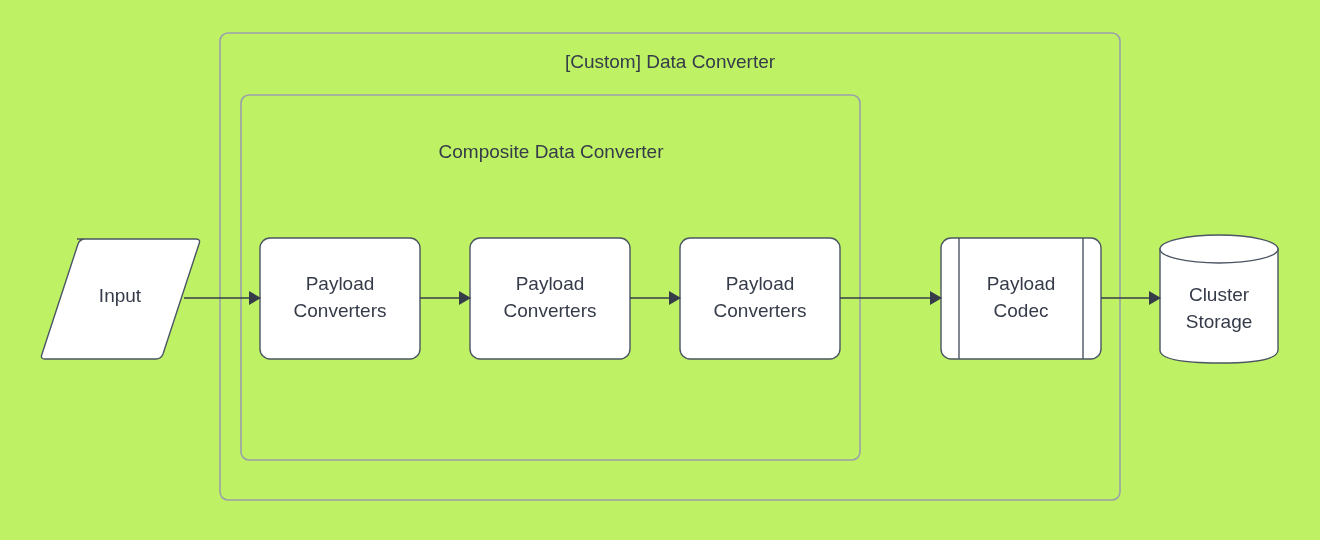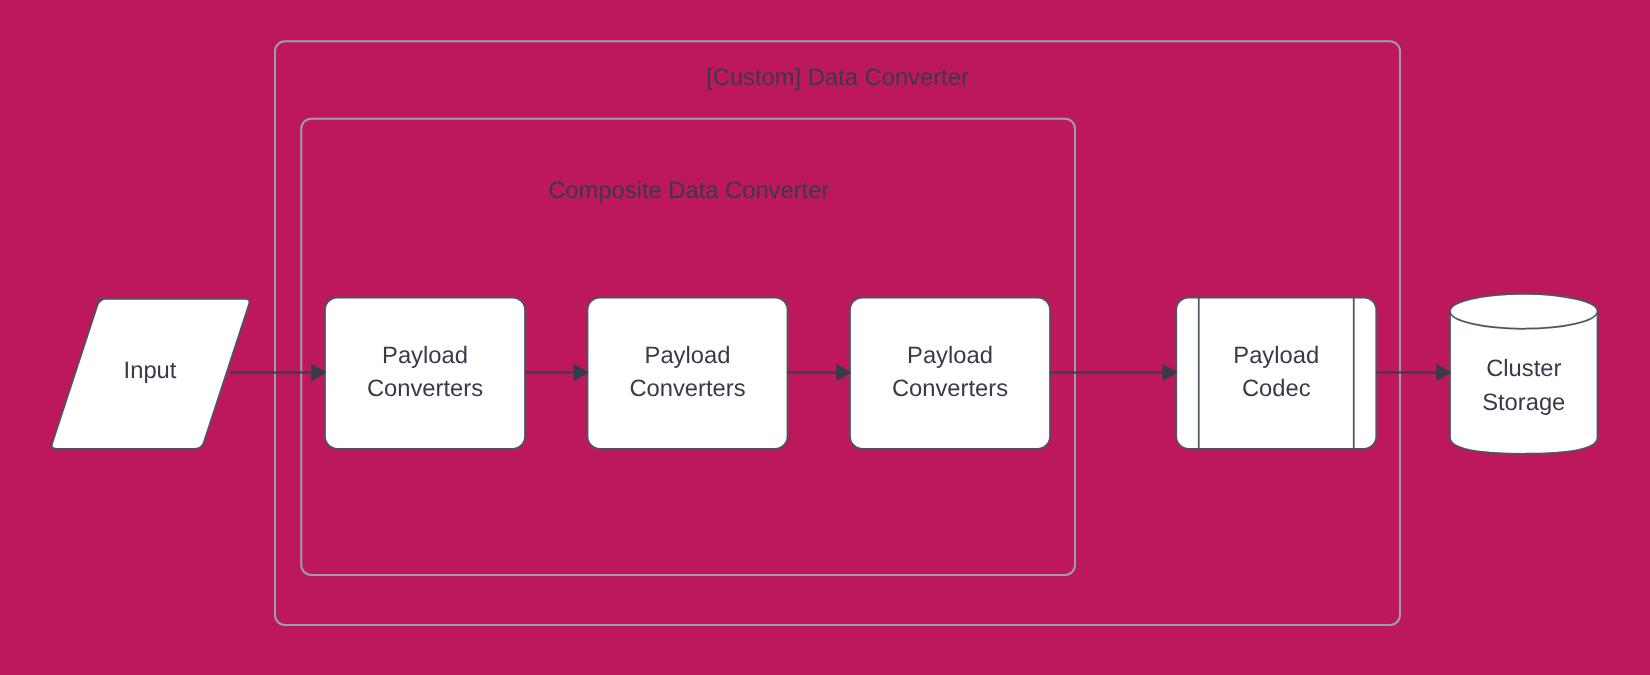--- a/index.html
+++ b/index.html
@@ -10,21 +10,21 @@
   body {
     width: 1320px;
     height: 540px;
     font-family: "Liberation Sans", sans-serif;
     overflow: hidden;
   }
   #canvas {
     position: relative;
     width: 1320px;
     height: 540px;
-    background: #be185d;
+    background: #bef264;
   }
   #diagram-svg {
     position: absolute;
     top: 0;
     left: 0;
   }
   .node-label {
     fill: #353b48;
     font-family: "Liberation Sans", sans-serif;
     font-size: 19px;

